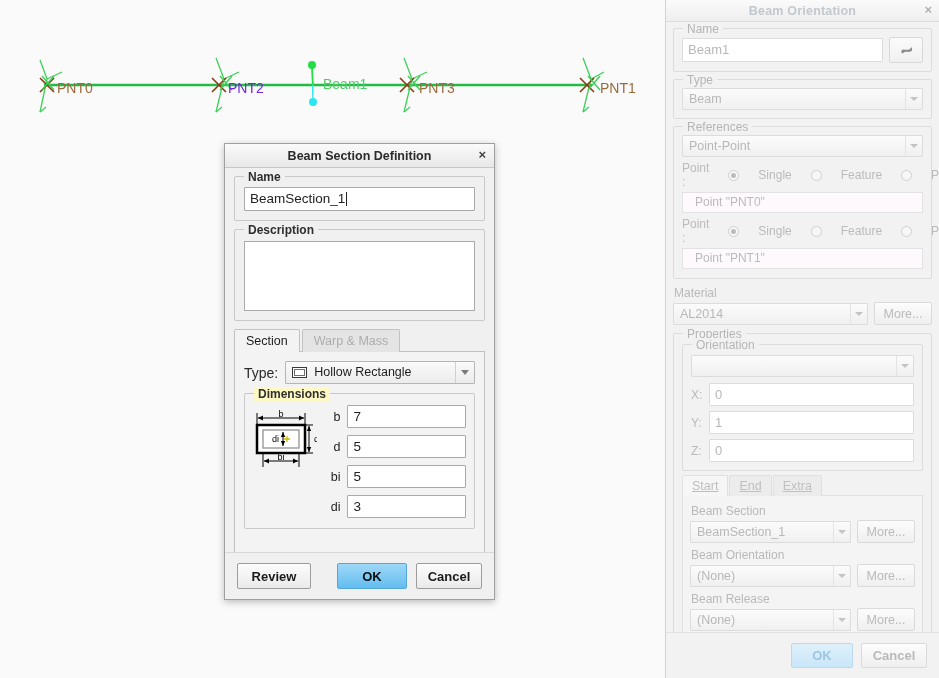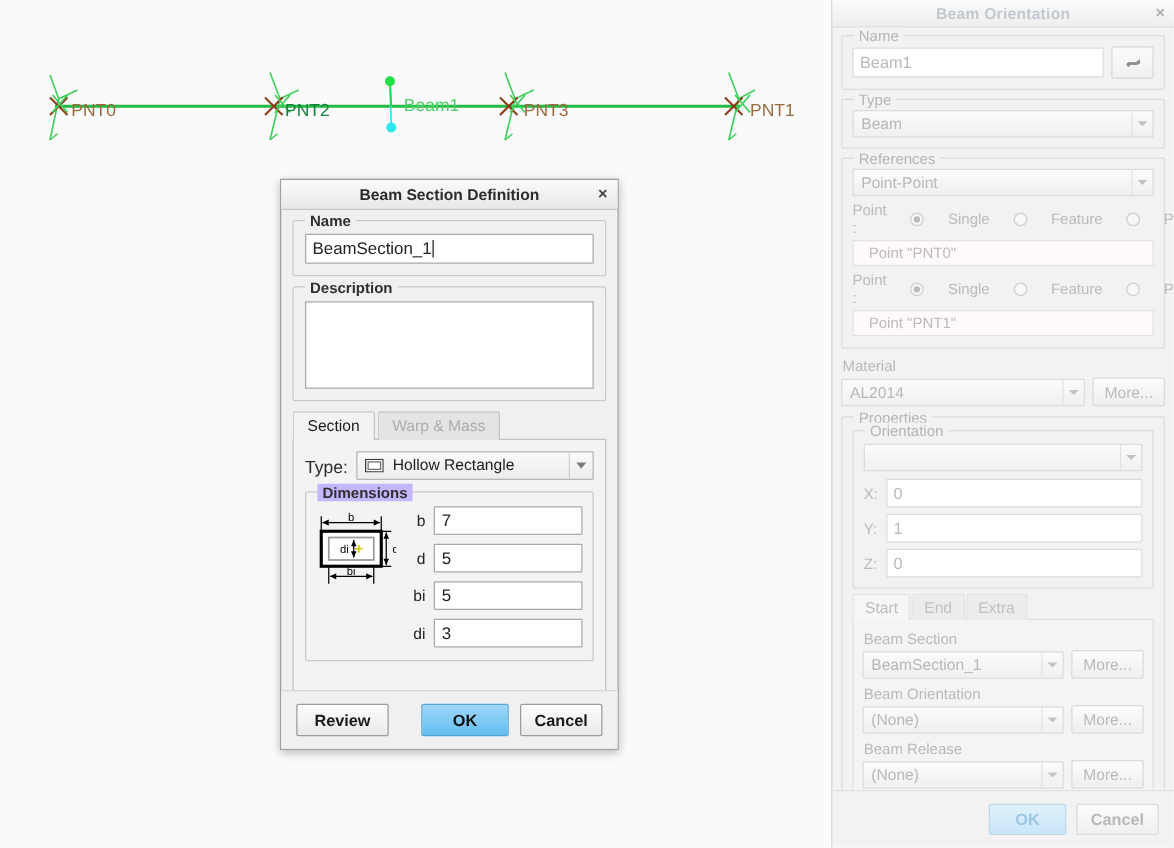--- a/index.html
+++ b/index.html
@@ -147,20 +147,21 @@
   .xyzrow .txtfield { height:23px; line-height:21px; }
 
   .tabs { display:flex; align-items:flex-end; margin-top:2px; }
   .tab {
     padding: 3px 9px 3px 9px;
     font-size:12.5px; color:#c0c0c0;
     border:1px solid #e0e0e0; border-bottom:none;
     background: #ececec;
     border-radius:2px 2px 0 0;
     margin-right:1px;
+    text-decoration:underline;
   }
   .tab.active { background:#f6f6f6; color:#bdbdbd; }
   .tabpanel {
     border:1px solid #e0e0e0; background:#f4f4f4;
     padding: 6px 7px 8px 7px; margin-top:-1px;
   }
 
   #beam-def .footer {
     position:absolute; left:0; right:0; bottom:0;
     height: 46px;
@@ -360,21 +361,21 @@
       <g>
         <line x1="312" y1="66" x2="313" y2="102" stroke="#2ee6f0" stroke-width="1.4"></line>
         <line x1="312" y1="66" x2="313" y2="85" stroke="#22dd44" stroke-width="1.6"></line>
         <circle cx="312" cy="65" r="4" fill="#22dd44"></circle>
         <circle cx="313" cy="102" r="4" fill="#2ee6f0"></circle>
       </g>
     </svg>
 
     <div style="position:absolute;left:0;top:0;width:665px;height:678px;pointer-events:none;">
       <span style="position:absolute;left:57px;top:80px;font-size:14px;color:#9a6b3f;">PNT0</span>
-      <span style="position:absolute;left:228px;top:80px;font-size:14px;color:#15803d;">PNT2</span>
+      <span style="position:absolute;left:228px;top:80px;font-size:14px;color:#6d28d9;">PNT2</span>
       <span style="position:absolute;left:323px;top:76px;font-size:14px;color:#4ccf66;">Beam1</span>
       <span style="position:absolute;left:419px;top:80px;font-size:14px;color:#9a6b3f;">PNT3</span>
       <span style="position:absolute;left:600px;top:80px;font-size:14px;color:#9a6b3f;">PNT1</span>
     </div>
   </div>
 
   <div id="beam-def">
     <div class="titlebar">
       <span class="ttl">Beam Orientation</span>
       <span class="close">×</span>
@@ -554,21 +555,21 @@
               <rect x="2.5" y="2.5" width="10" height="6" fill="#ffffff" stroke="#6f6f6f"></rect>
             </svg>
             <span>Hollow Rectangle</span>
             <span class="arw">
                 <i></i>
               </span>
           </div>
         </div>
 
         <div class="gbox2" style="padding:11px 8px 8px 8px;margin-bottom:0;background:#f3f3f3;">
-          <span class="legend" style="background:#c4b5fd;">Dimensions</span>
+          <span class="legend" style="background:#fef9c3;">Dimensions</span>
 
           <div class="dimwrap">
             <div class="dimdiagram">
               <svg width="64" height="62" viewBox="0 0 64 62" xmlns="http://www.w3.org/2000/svg">
 
                 <line x1="4" y1="4" x2="4" y2="18" stroke="#000" stroke-width="1"></line>
                 <line x1="52" y1="4" x2="52" y2="18" stroke="#000" stroke-width="1"></line>
                 <line x1="5" y1="9" x2="51" y2="9" stroke="#000" stroke-width="1"></line>
                 <path d="M5,9 L10,6.5 L10,11.5 Z" fill="#000"></path>
                 <path d="M51,9 L46,6.5 L46,11.5 Z" fill="#000"></path>

